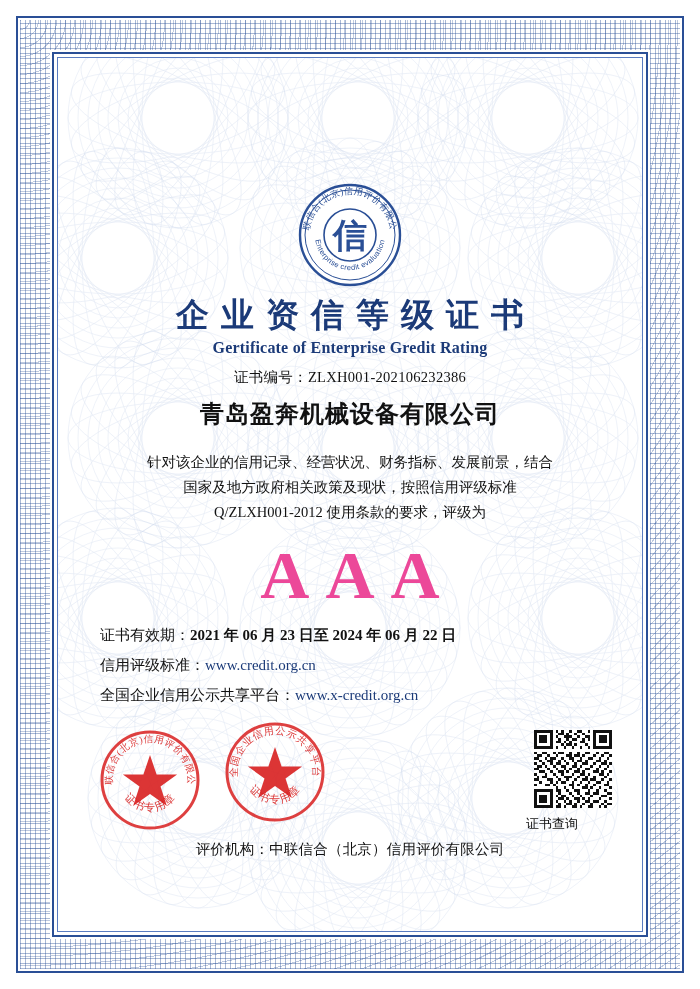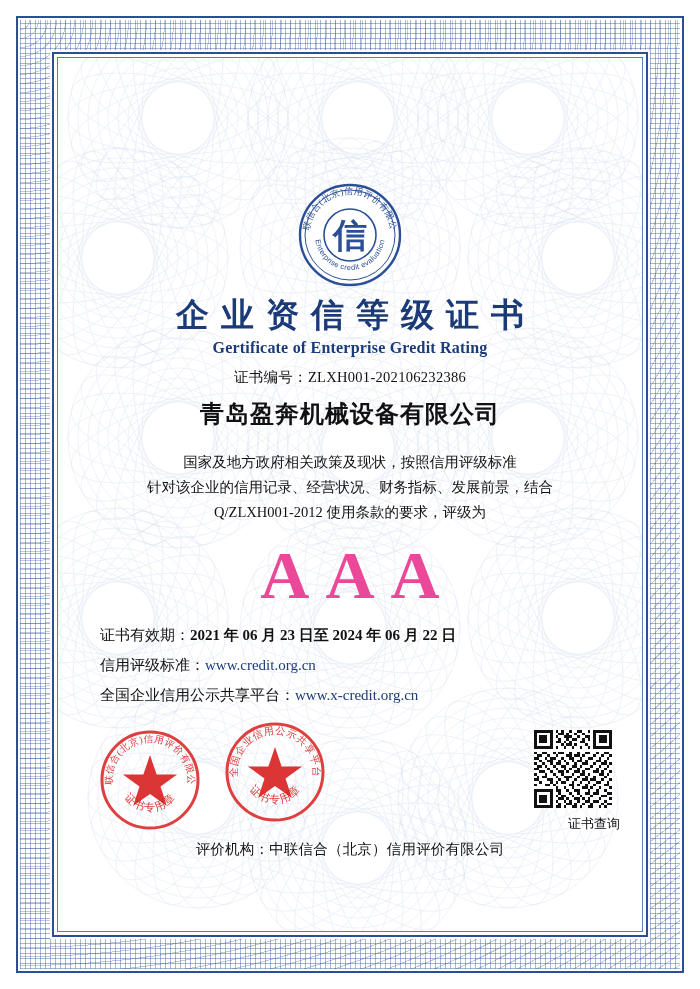--- a/index.html
+++ b/index.html
@@ -196,21 +196,21 @@
     width: 78px;
     height: 78px;
   }
   .qr-caption {
     position: absolute;
     right: 22px;
     top: 757px;
     width: 94px;
     font-size: 13px;
     color: #111111;
-    text-align: right;
+    text-align: left;
   }
 
   .issuer {
     position: absolute;
     left: 0; right: 0;
     top: 782px;
     font-size: 14.5px;
     color: #111111;
     letter-spacing: 0.2px;
   }
@@ -296,22 +296,22 @@
     <div class="title-cn">企业资信等级证书</div>
     <div class="title-en">Gertificate of Enterprise Gredit Rating</div>
 
     <div class="cert-no">
       <span>证书编号：</span><span>ZLXH001-202106232386</span>
     </div>
 
     <div class="company-name">青岛盈奔机械设备有限公司</div>
 
     <div class="body-text">
+      <div>针对该企业的信用记录、经营状况、财务指标、发展前景，结合</div>
       <div>国家及地方政府相关政策及现状，按照信用评级标准</div>
-      <div>针对该企业的信用记录、经营状况、财务指标、发展前景，结合</div>
       <div>Q/ZLXH001-2012 使用条款的要求，评级为</div>
     </div>
 
     <div class="grade">AAA</div>
 
     <div class="details">
       <div class="row">
         <span>证书有效期：</span><span class="em">2021 年 06 月 23 日至 2024 年 06 月 22 日</span>
       </div>
       <div class="row">

